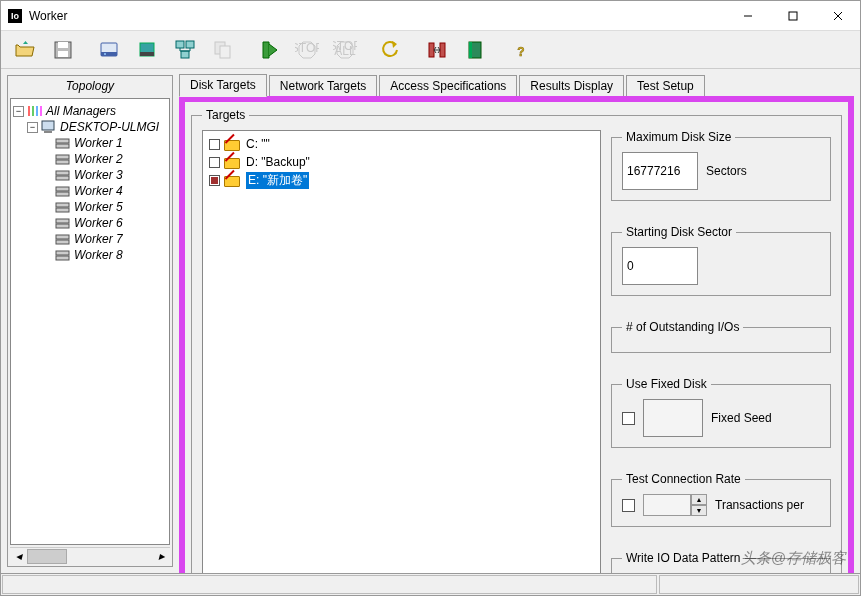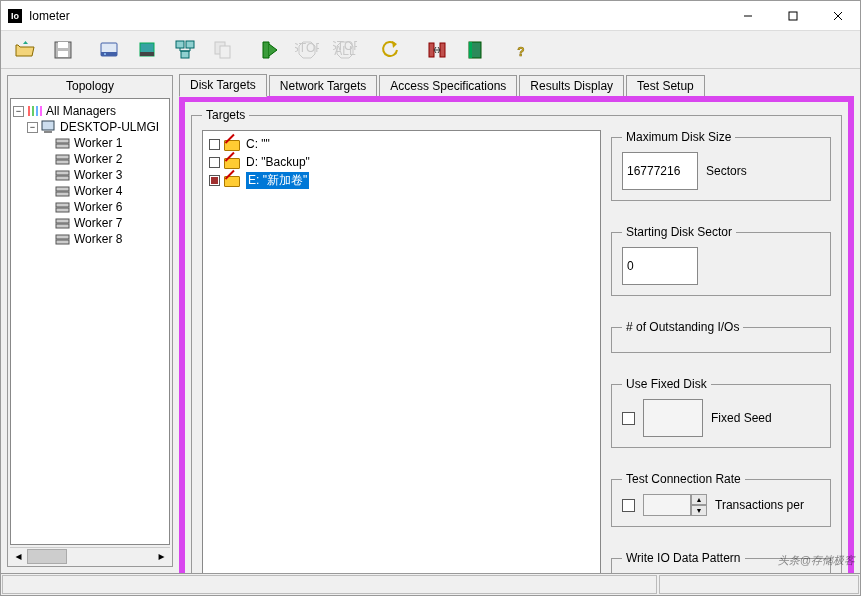--- a/index.html
+++ b/index.html
@@ -8,21 +8,21 @@
 .titlebar { height: 30px; background: #fff; display: flex; align-items: center; border-bottom: 1px solid #ddd; }
 .titlebar-icon { width: 16px; height: 16px; margin: 8px 6px; display: inline-flex; align-items: center; justify-content: center; }
 .titlebar-icon .sq { width: 14px; height: 14px; background: #000; border: 1px solid #000; display:flex; align-items:center; justify-content:center; color:#fff; font-size:9px; font-weight:bold; }
 .titlebar-title { flex: 1; }
 .winbtn { width: 45px; height: 29px; display: flex; align-items: center; justify-content: center; }
 .toolbar { height: 38px; display: flex; align-items: center; padding: 2px 6px; gap: 0; background: #f0f0f0; border-bottom: 1px solid #ccc; }
 .tbtn { width: 36px; height: 32px; border: 1px solid transparent; display: flex; align-items: center; justify-content: center; margin-right: 2px; }
 .tbtn.disabled { opacity: 0.45; }
 .tsep { width: 8px; }
 .content { flex: 1; display: flex; padding: 6px; gap: 6px; overflow: hidden; }
-.left-panel { width: 166px; border: 1px solid #999; background: #f0f0f0; display: flex; flex-direction: column; }
+.left-panel { width: 166px; border: 1px solid #999; background: #f0f0f0; display: flex; flex-direction: column; font-style: italic; }
 .left-title { text-align: center; padding: 3px; }
 .tree { flex: 1; background: #fff; margin: 2px; border: 1px solid #888; padding: 4px 2px; overflow: hidden; }
 .tree-row { display: flex; align-items: center; height: 16px; white-space: nowrap; }
 .tree-indent { display: inline-block; }
 .expander { width: 11px; height: 11px; border: 1px solid #888; display: inline-flex; align-items: center; justify-content: center; font-size: 9px; line-height: 1; margin-right: 3px; cursor: pointer; }
 .tree-icon { width: 16px; height: 14px; margin-right: 3px; display: inline-flex; align-items: center; justify-content: center; }
 .scroll-h { height: 17px; background: #f0f0f0; border-top: 1px solid #ccc; margin: 0 2px 2px 2px; display: flex; align-items:center; }
 .scroll-h .thumb { width: 40px; height: 15px; background: #cdcdcd; border:1px solid #aaa; }
 .scroll-h .arrow { width: 17px; height: 15px; display:flex; align-items:center; justify-content:center; }
 .right-panel { flex: 1; display: flex; flex-direction: column; }
@@ -49,33 +49,33 @@
 .check-box { width: 13px; height: 13px; border: 1px solid #555; background: #fff; }
 .spinner { display:flex; }
 .spinner input { width: 48px; height:22px; border:1px solid #999; background:#f4f4f4; }
 .spinner .spin-btns { display:flex; flex-direction:column; width:16px; }
 .spinner .spin-btns div { flex:1; border:1px solid #999; display:flex; align-items:center; justify-content:center; font-size:7px; background:#e8e8e8; }
 select.combo { width: 132px; height: 22px; border: 1px solid #888; background: #fff; padding-left: 43px; }
 .statusbar { height: 22px; border-top: 1px solid #999; background: #f0f0f0; display:flex; }
 .statusbar .cell { border:1px solid #bbb; margin:1px; }
 .statusbar .cell:first-child { flex:1; }
 .statusbar .cell:last-child { width: 200px; }
-.watermark { position: absolute; right: 6px; bottom: 28px; color: rgba(0,0,0,0.45); font-size: 11px; font-style: italic; pointer-events: none; }
+.watermark { position: absolute; right: 15px; bottom: 28px; color: rgba(0,0,0,0.45); font-size: 15px; font-style: italic; pointer-events: none; }
 .svg-ico { width: 24px; height: 24px; }
 </style>
 </head>
 <body>
 
 <div class="window">
 
   <div class="titlebar">
     <span class="titlebar-icon">
         <span class="sq">Io</span>
       </span>
-    <span class="titlebar-title">Iometer</span>
+    <span class="titlebar-title">Worker</span>
     <div class="winbtn">
         <svg width="10" height="10">
           <line x1="1" y1="5" x2="9" y2="5" stroke="#000"></line>
         </svg>
       </div>
     <div class="winbtn">
         <svg width="10" height="10">
           <rect x="1" y="1" width="8" height="8" fill="none" stroke="#000"></rect>
         </svg>
       </div>
@@ -247,20 +247,30 @@
               <span>Worker 4</span>
             </div>
             <div class="tree-row">
               <span class="tree-indent" style="width:42px"></span>
               <span class="tree-icon">
                 <svg width="16" height="12">
                   <rect x="1" y="2" width="13" height="4" fill="#ccc" stroke="#555"></rect>
                   <rect x="1" y="7" width="13" height="4" fill="#ccc" stroke="#555"></rect>
                 </svg>
               </span>
+              <span>Worker 5</span>
+            </div>
+            <div class="tree-row">
+              <span class="tree-indent" style="width:42px"></span>
+              <span class="tree-icon">
+                <svg width="16" height="12">
+                  <rect x="1" y="2" width="13" height="4" fill="#ccc" stroke="#555"></rect>
+                  <rect x="1" y="7" width="13" height="4" fill="#ccc" stroke="#555"></rect>
+                </svg>
+              </span>
               <span>Worker 6</span>
             </div>
             <div class="tree-row">
               <span class="tree-indent" style="width:42px"></span>
               <span class="tree-icon">
                 <svg width="16" height="12">
                   <rect x="1" y="2" width="13" height="4" fill="#ccc" stroke="#555"></rect>
                   <rect x="1" y="7" width="13" height="4" fill="#ccc" stroke="#555"></rect>
                 </svg>
               </span>

